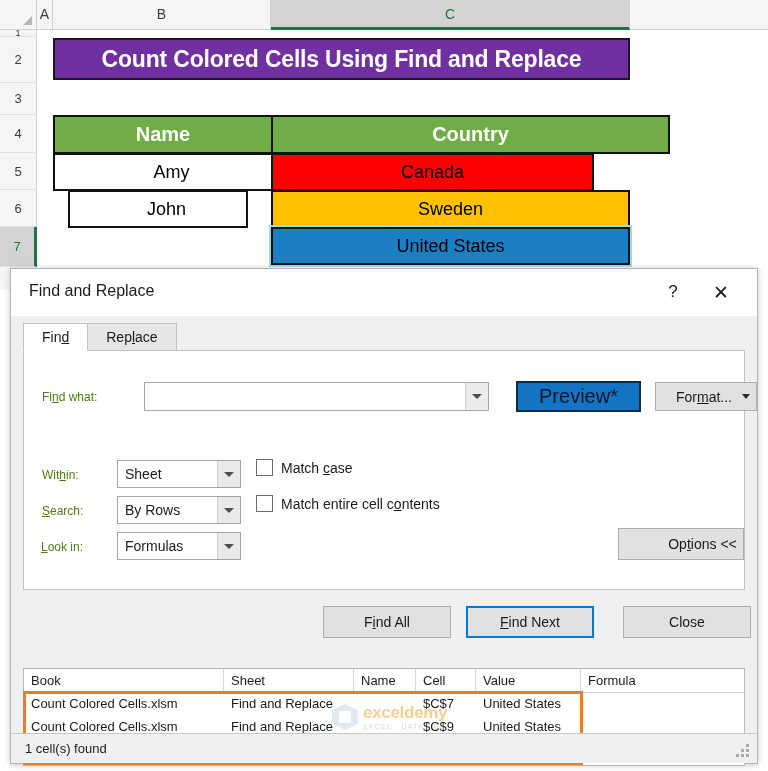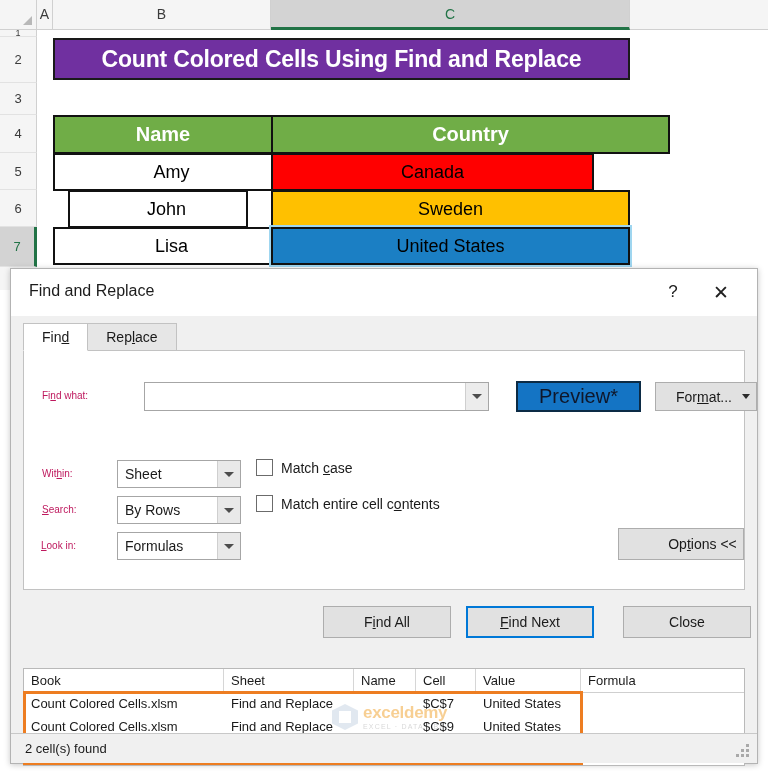--- a/index.html
+++ b/index.html
@@ -91,21 +91,21 @@
     background:#e6e6e6; margin-right:-1px;
   }
   .tab.active { background:#ffffff; border-bottom:1px solid #ffffff; position:relative; z-index:2; }
   .tab u { text-decoration:underline; }
 
   .panel {
     position:absolute; left:12px; top:34px; right:12px; height:240px;
     background:#ffffff; border:1px solid #c2c2c2;
   }
 
-  .lbl { position:absolute; font-size:10px; color:#be185d; }
+  .lbl { position:absolute; font-size:12px; color:#4d7c0f; }
   .lbl u { text-decoration:underline; }
 
   .combo {
     position:absolute; background:#ffffff; border:1px solid #a6a6a6;
     display:flex; align-items:center;
   }
   .combo .ctext { flex:1; padding-left:7px; font-size:14px; color:#1a1a1a; }
   .combo .carrow {
     width:23px; align-self:stretch; background:#e9e9e9; border-left:1px solid #cfcfcf;
     display:flex; align-items:center; justify-content:center;
@@ -186,21 +186,20 @@
 
     <div class="tbl-cell th-cell" style="left:53px;  top:115px; width:220px; height:39px;">Name</div>
     <div class="tbl-cell th-cell" style="left:271px; top:115px; width:399px; height:39px;">Country</div>
 
     <div class="tbl-cell c-white" style="left:53px;  top:153px; width:220px; height:38px;">Amy</div>
     <div class="tbl-cell c-red" style="left:271px; top:153px; width:323px; height:38px;">Canada</div>
 
     <div class="tbl-cell c-white" style="left:68px;  top:190px; width:180px; height:38px;">John</div>
     <div class="tbl-cell c-amber" style="left:271px; top:190px; width:359px; height:38px;">Sweden</div>
 
-    <div class="tbl-cell c-white" style="left:53px;  top:227px; width:220px; height:38px;">Lisa</div>
     <div class="tbl-cell c-blue" style="left:271px; top:227px; width:359px; height:38px; color:#000;">United States</div>
     <div class="sel-outline" style="left:269px; top:225px; width:363px; height:42px;"></div>
 
     <div class="colhead-row"></div>
     <div class="corner-box">
       <span class="corner-tri"></span>
     </div>
     <div class="colhead" style="left:37px;  width:16px;">A</div>
     <div class="colhead" style="left:53px;  width:218px;">B</div>
     <div class="colhead sel" style="left:271px; width:359px;">C</div>
@@ -355,21 +354,21 @@
             <span class="res-cell" style="left:452px; width:105px;">United States</span>
             <span class="res-cell" style="left:557px; width:164px;"></span>
           </div>
 
         </div>
       </div>
 
       <div class="orange-box"></div>
 
       <div class="statusbar">
-        <span class="status-text">2 cell(s) found</span>
+        <span class="status-text">1 cell(s) found</span>
         <span class="grip">
           <i style="right:0px; bottom:0px;"></i>
           <i style="right:5px; bottom:0px;"></i>
           <i style="right:10px; bottom:0px;"></i>
           <i style="right:0px; bottom:5px;"></i>
           <i style="right:5px; bottom:5px;"></i>
           <i style="right:0px; bottom:10px;"></i>
         </span>
       </div>
 

